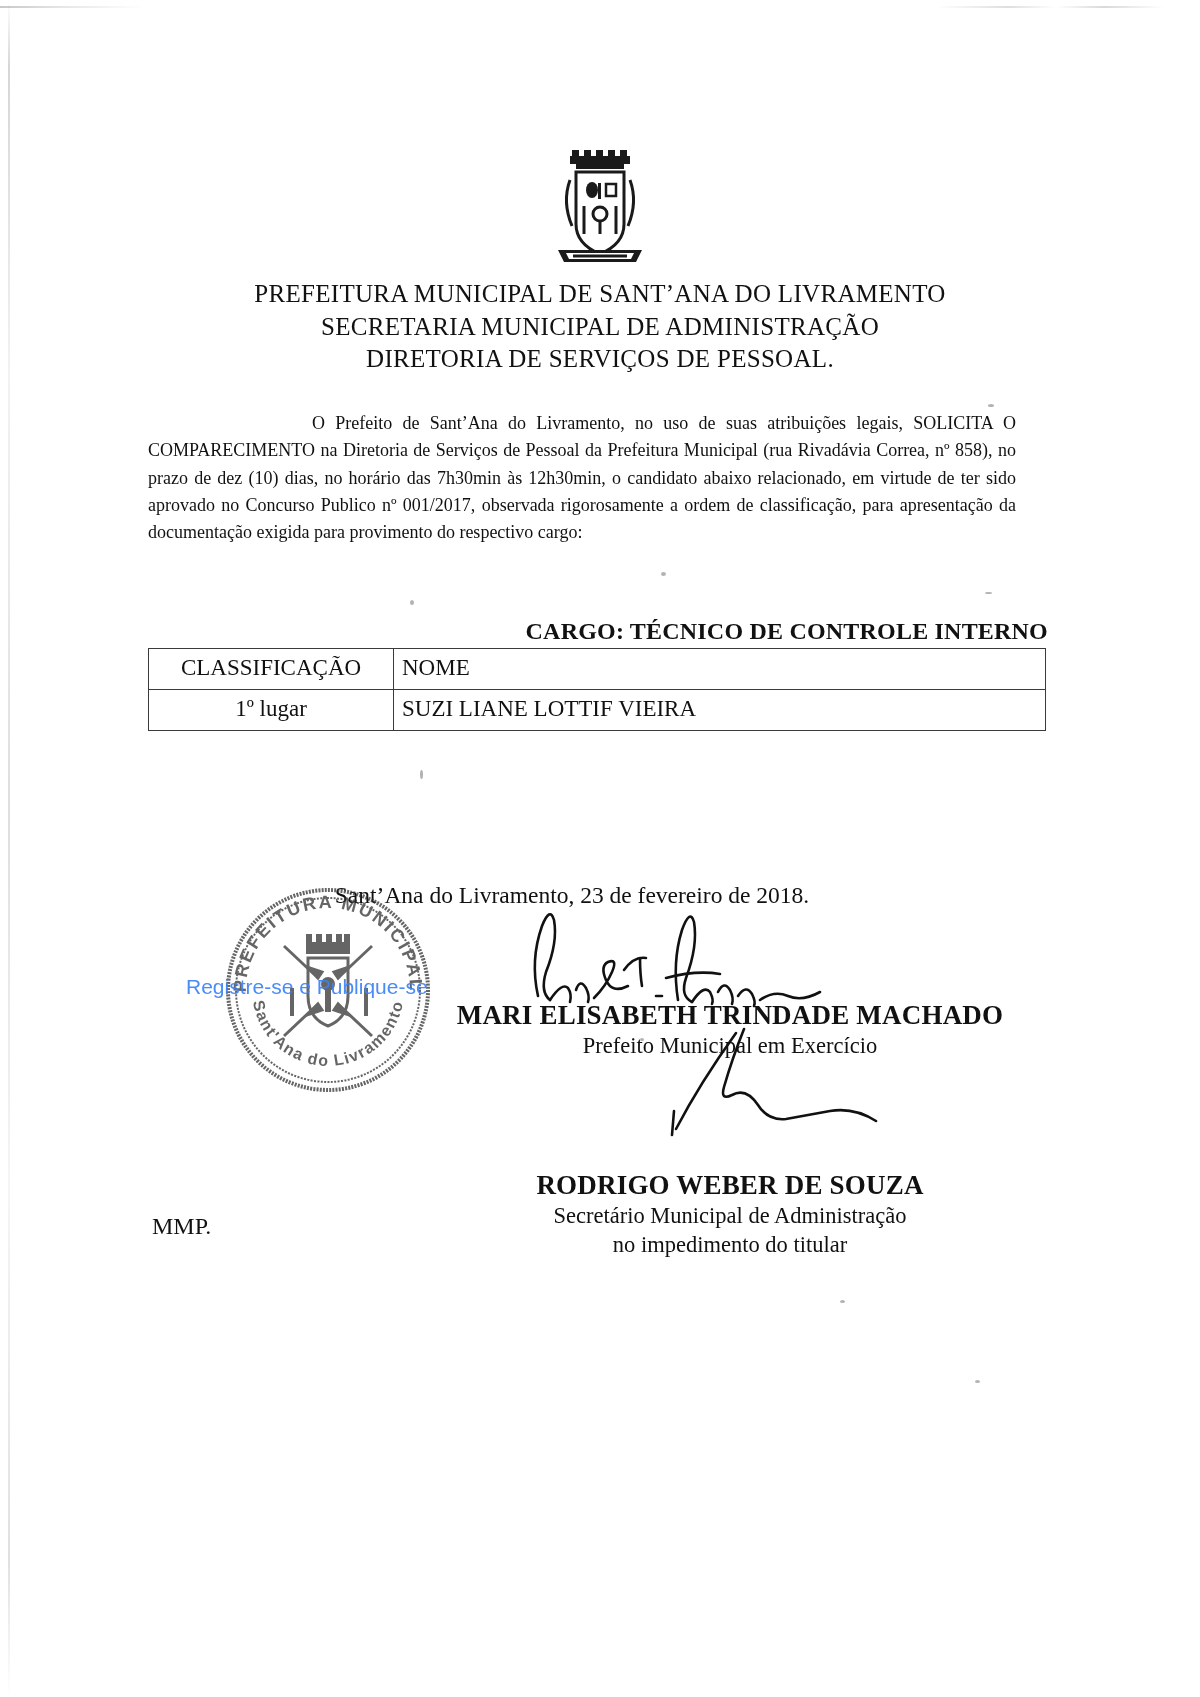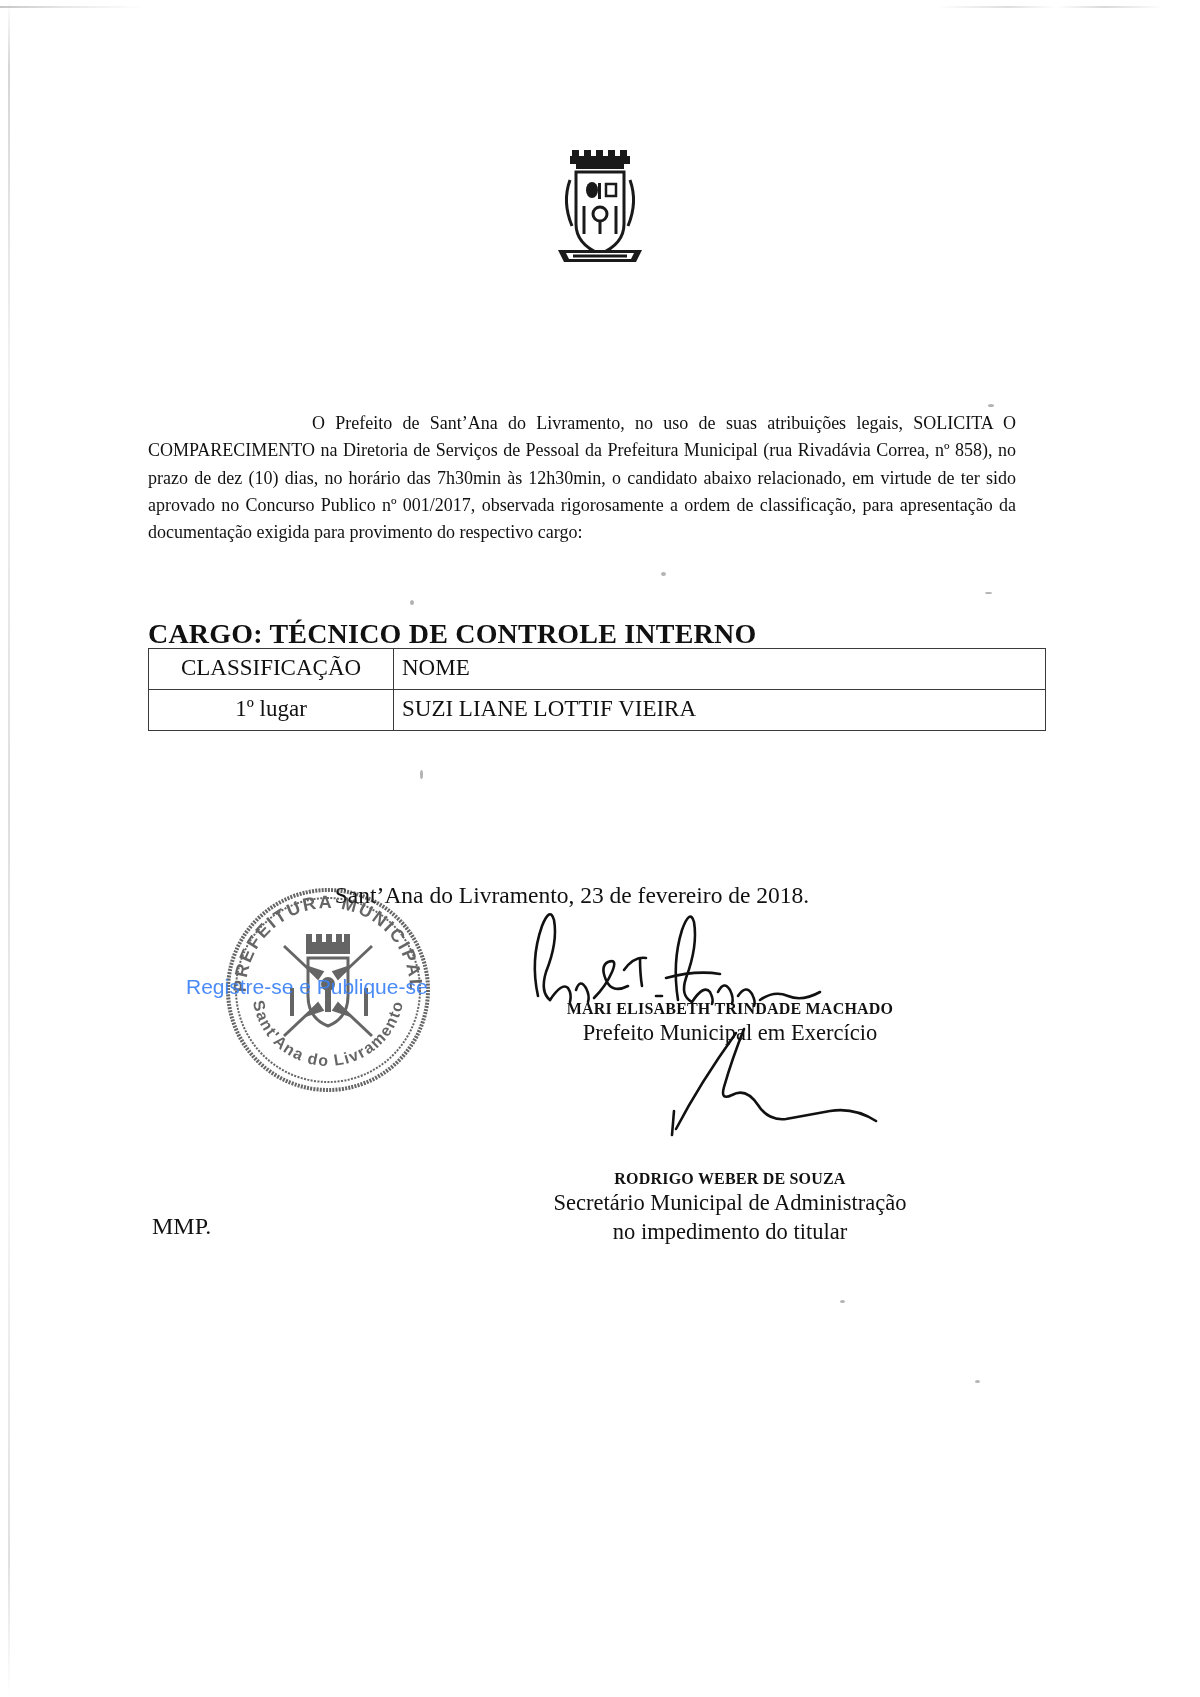--- a/index.html
+++ b/index.html
@@ -86,23 +86,23 @@
     text-indent: 164px;
     text-justify: inter-word;
   }
 
   
   .cargo-title {
     position: absolute;
     left: 148px;
     width: 900px;
     top: 618px;
-    text-align: left;
+    text-align: right;
     font-weight: bold;
-    font-size: 28px;
+    font-size: 24px;
     letter-spacing: 0.2px;
   }
 
   
   .table {
     position: absolute;
     left: 148px;
     top: 648px;
     width: 898px;
     border-collapse: collapse;
@@ -132,21 +132,21 @@
   .sig-block {
     position: absolute;
     left: 420px;
     width: 620px;
     text-align: center;
   }
   .sig-1 { top: 1000px; }
   .sig-2 { top: 1170px; }
   .sig-name {
     font-weight: bold;
-    font-size: 16px;
+    font-size: 27px;
     letter-spacing: 0.2px;
     white-space: nowrap;
   }
   .sig-role {
     font-size: 22.5px;
     line-height: 1.30;
     white-space: nowrap;
   }
 
   
@@ -227,20 +227,25 @@
         <path d="M30 30 Q22 52 32 76" fill="none" stroke="#1a1a1a" stroke-width="3"></path>
         <path d="M90 30 Q98 52 88 76" fill="none" stroke="#1a1a1a" stroke-width="3"></path>
 
         <path d="M18 100 L102 100 L96 112 L24 112 Z" fill="#1a1a1a"></path>
         <path d="M26 103 L94 103 L91 109 L29 109 Z" fill="#ffffff"></path>
         <rect x="33" y="104.5" width="54" height="3" fill="#1a1a1a"></rect>
       </g>
     </svg>
   </div>
 
+  <div class="header">
+    <div>PREFEITURA MUNICIPAL DE SANT’ANA DO LIVRAMENTO</div>
+    <div>SECRETARIA MUNICIPAL DE ADMINISTRAÇÃO</div>
+    <div>DIRETORIA DE SERVIÇOS DE PESSOAL.</div>
+  </div>
 
   <p class="body-text">O Prefeito de Sant’Ana do Livramento, no uso de suas atribuições legais, SOLICITA O COMPARECIMENTO na Diretoria de Serviços de Pessoal da Prefeitura Municipal (rua Rivadávia Correa, nº 858), no prazo de dez (10) dias, no horário das 7h30min às 12h30min, o candidato abaixo relacionado, em virtude de ter sido aprovado no Concurso Publico nº 001/2017, observada rigorosamente a ordem de classificação, para apresentação da documentação exigida para provimento do respectivo cargo:</p>
 
   <div class="cargo-title">CARGO: TÉCNICO DE CONTROLE INTERNO</div>
 
   <table class="table">
     <tbody>
       <tr class="header-row">
         <td class="col-class">CLASSIFICAÇÃO</td>
         <td class="col-nome">NOME</td>

